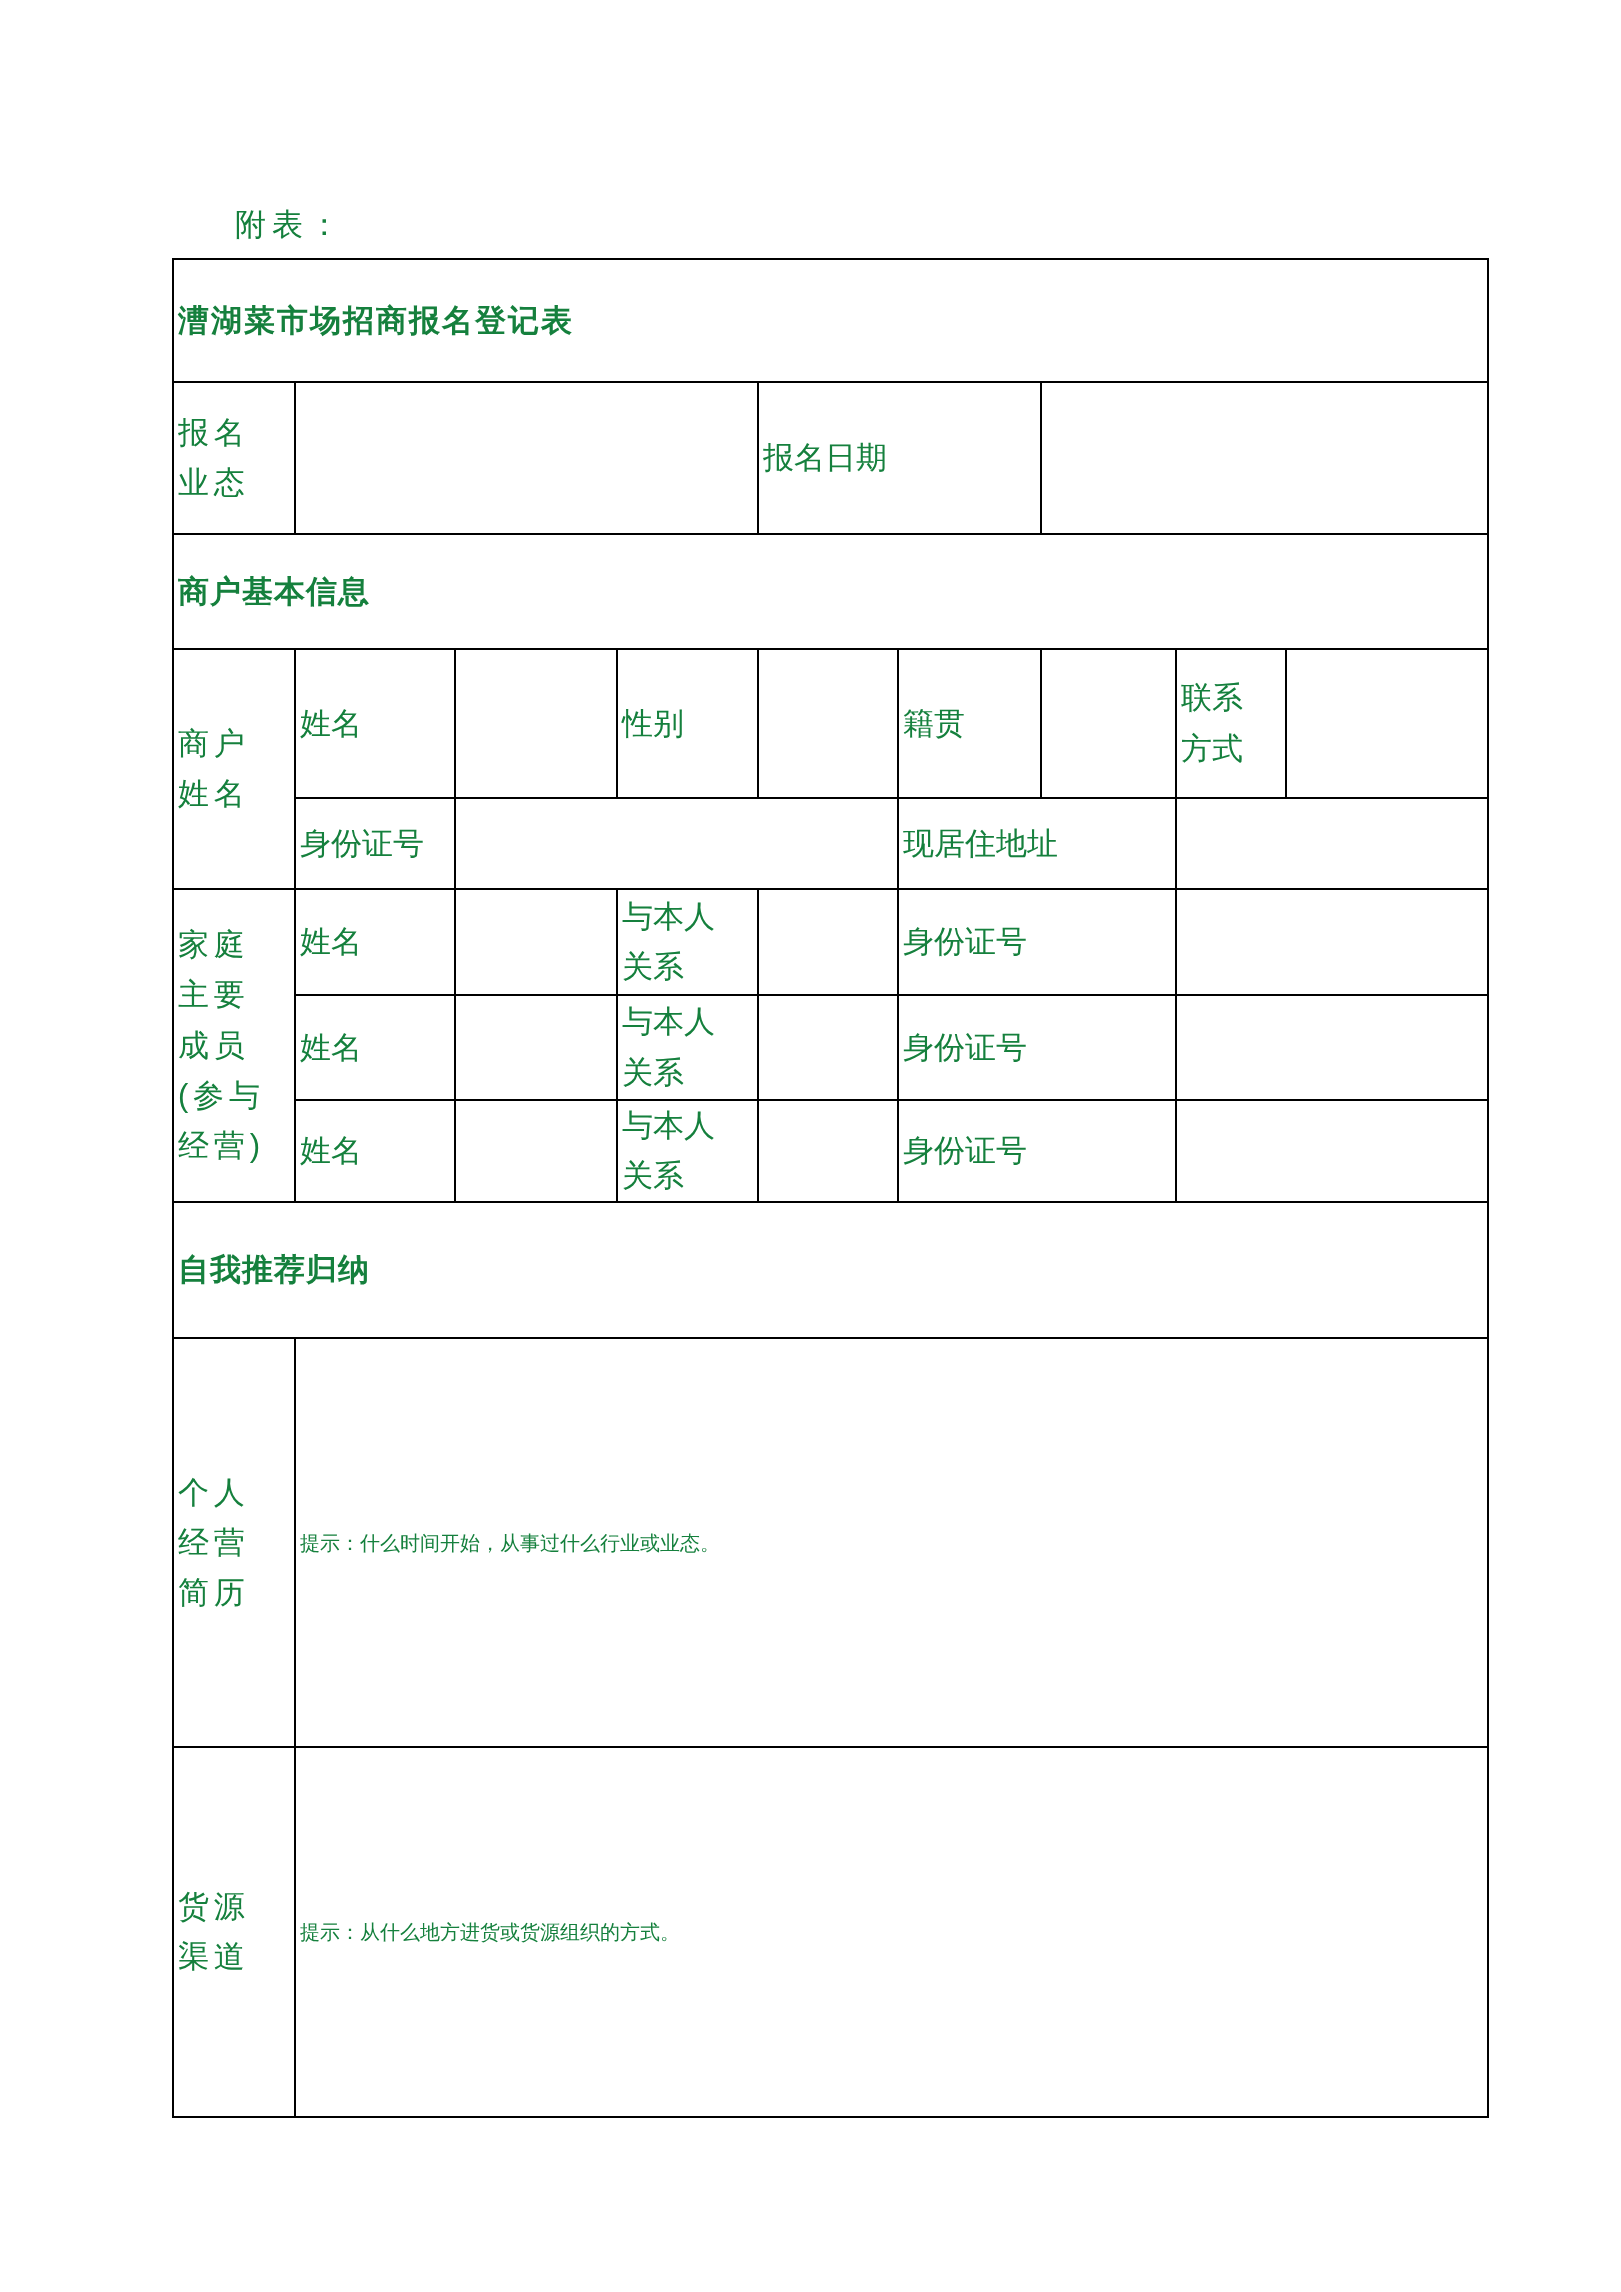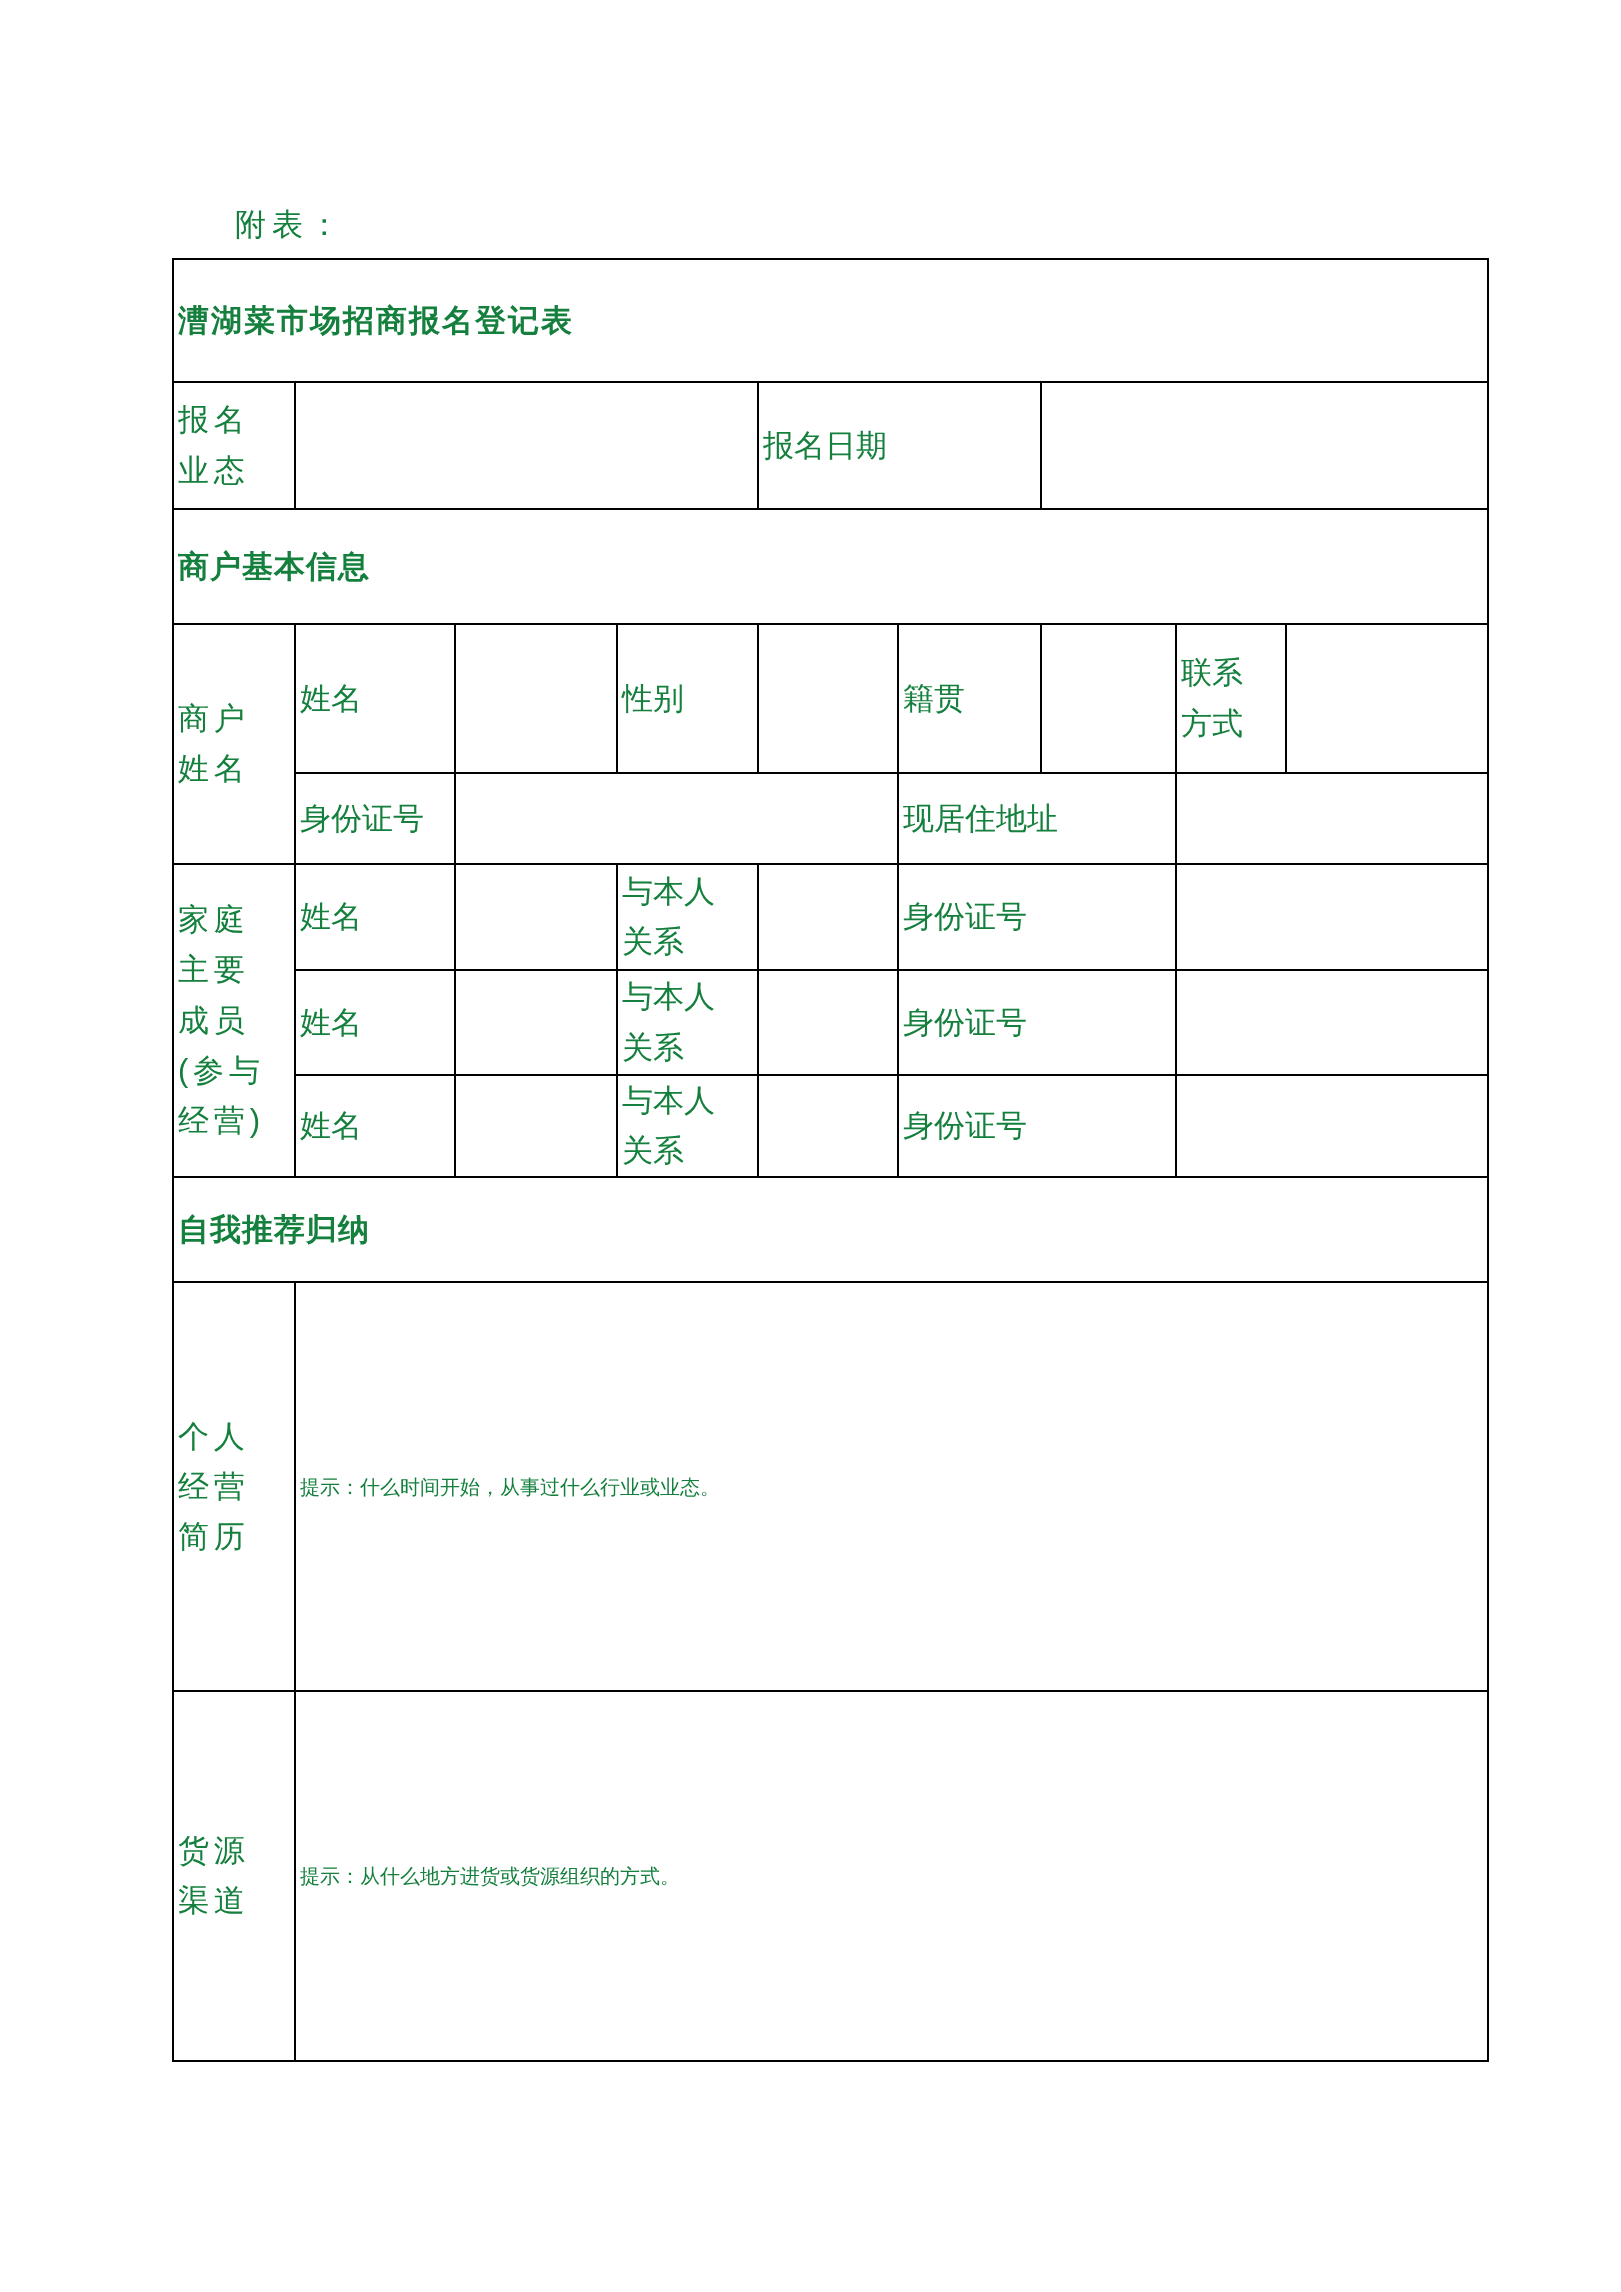--- a/index.html
+++ b/index.html
@@ -73,21 +73,21 @@
       <col style="width:135px">
       <col style="width:110px">
       <col style="width:202px">
     </colgroup>
 
     <tbody>
         <tr style="height:123px">
       <td colspan="9" class="title-cell">漕湖菜市场招商报名登记表</td>
     </tr>
 
-    <tr style="height:127px">
+    <tr style="height:152px">
       <td class="pre group-label">报名
 业态</td>
       <td colspan="3"></td>
       <td colspan="2">报名日期</td>
       <td colspan="3"></td>
     </tr>
 
     <tr style="height:115px">
       <td colspan="9" class="section-cell">商户基本信息</td>
     </tr>
@@ -139,21 +139,21 @@
     <tr style="height:101px">
       <td>姓名</td>
       <td></td>
       <td class="pre">与本人
 关系</td>
       <td></td>
       <td colspan="2">身份证号</td>
       <td colspan="2"></td>
     </tr>
 
-    <tr style="height:105px">
+    <tr style="height:136px">
       <td colspan="9" class="section-cell">自我推荐归纳</td>
     </tr>
 
     <tr style="height:409px">
       <td class="pre group-label">个人
 经营
 简历</td>
       <td colspan="8" class="hint-cell">
         <div class="hint-text">提示：什么时间开始，从事过什么行业或业态。</div>
         <div></div>

